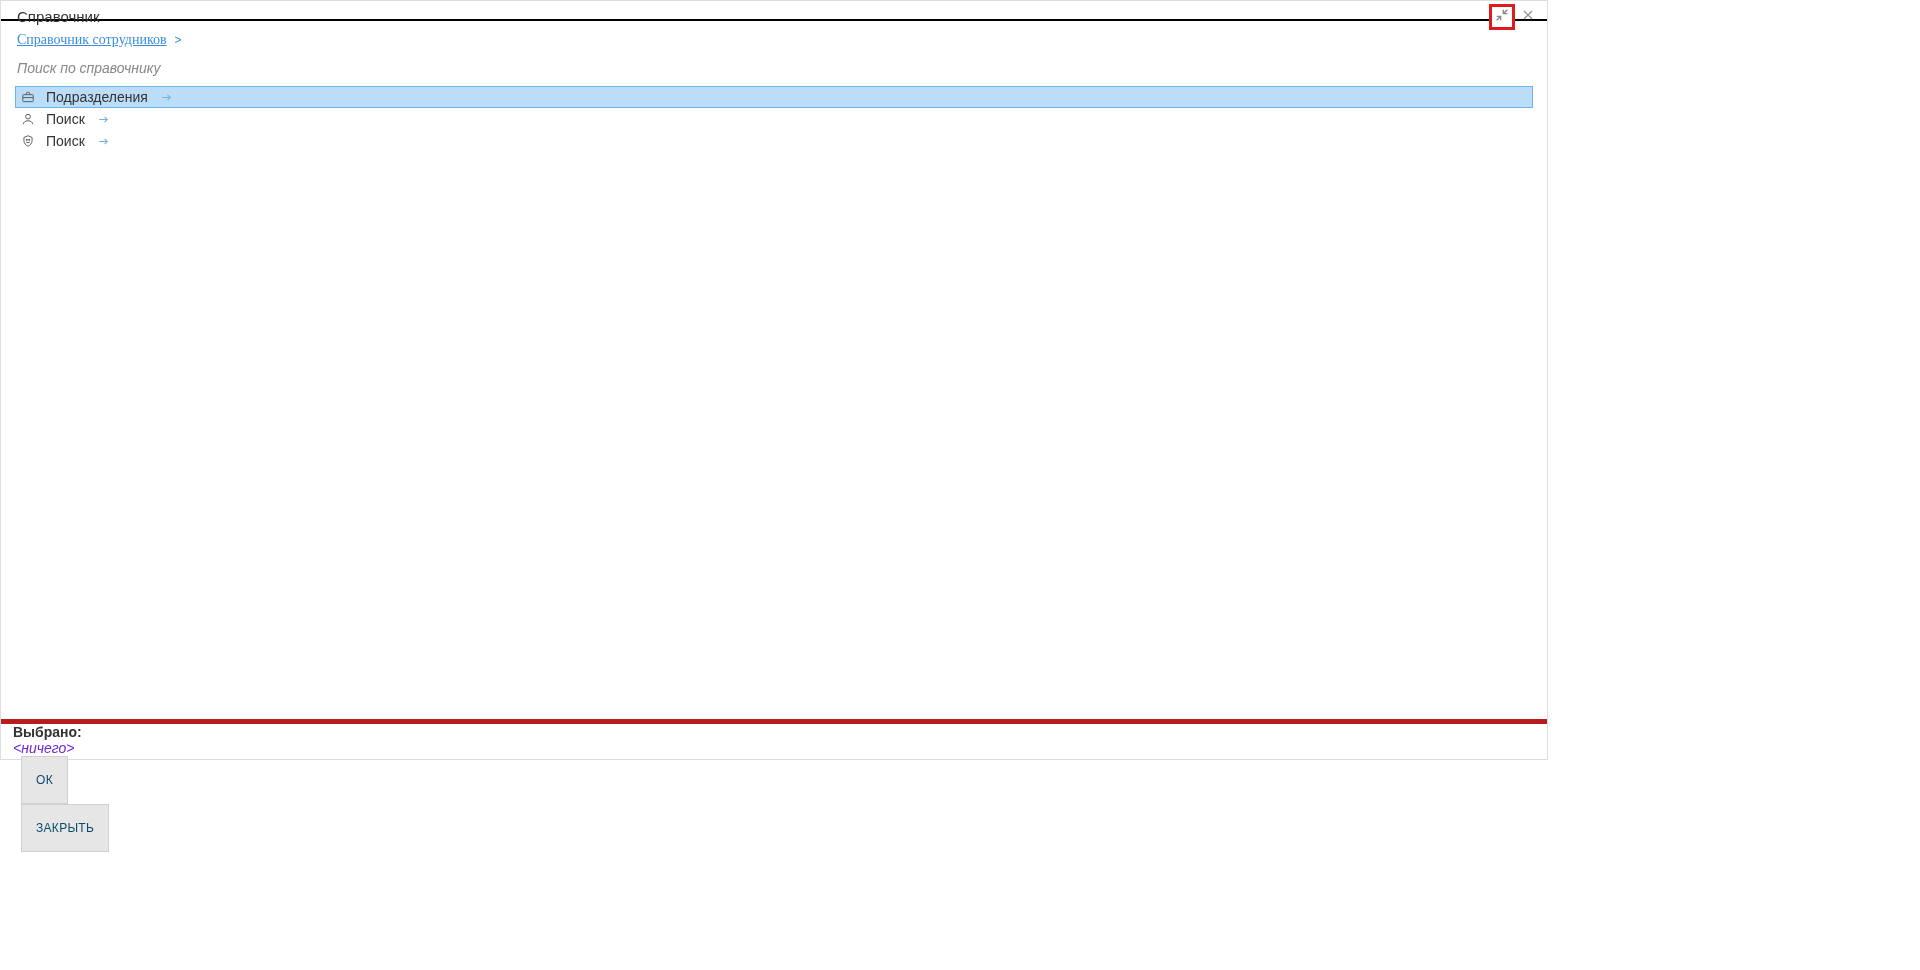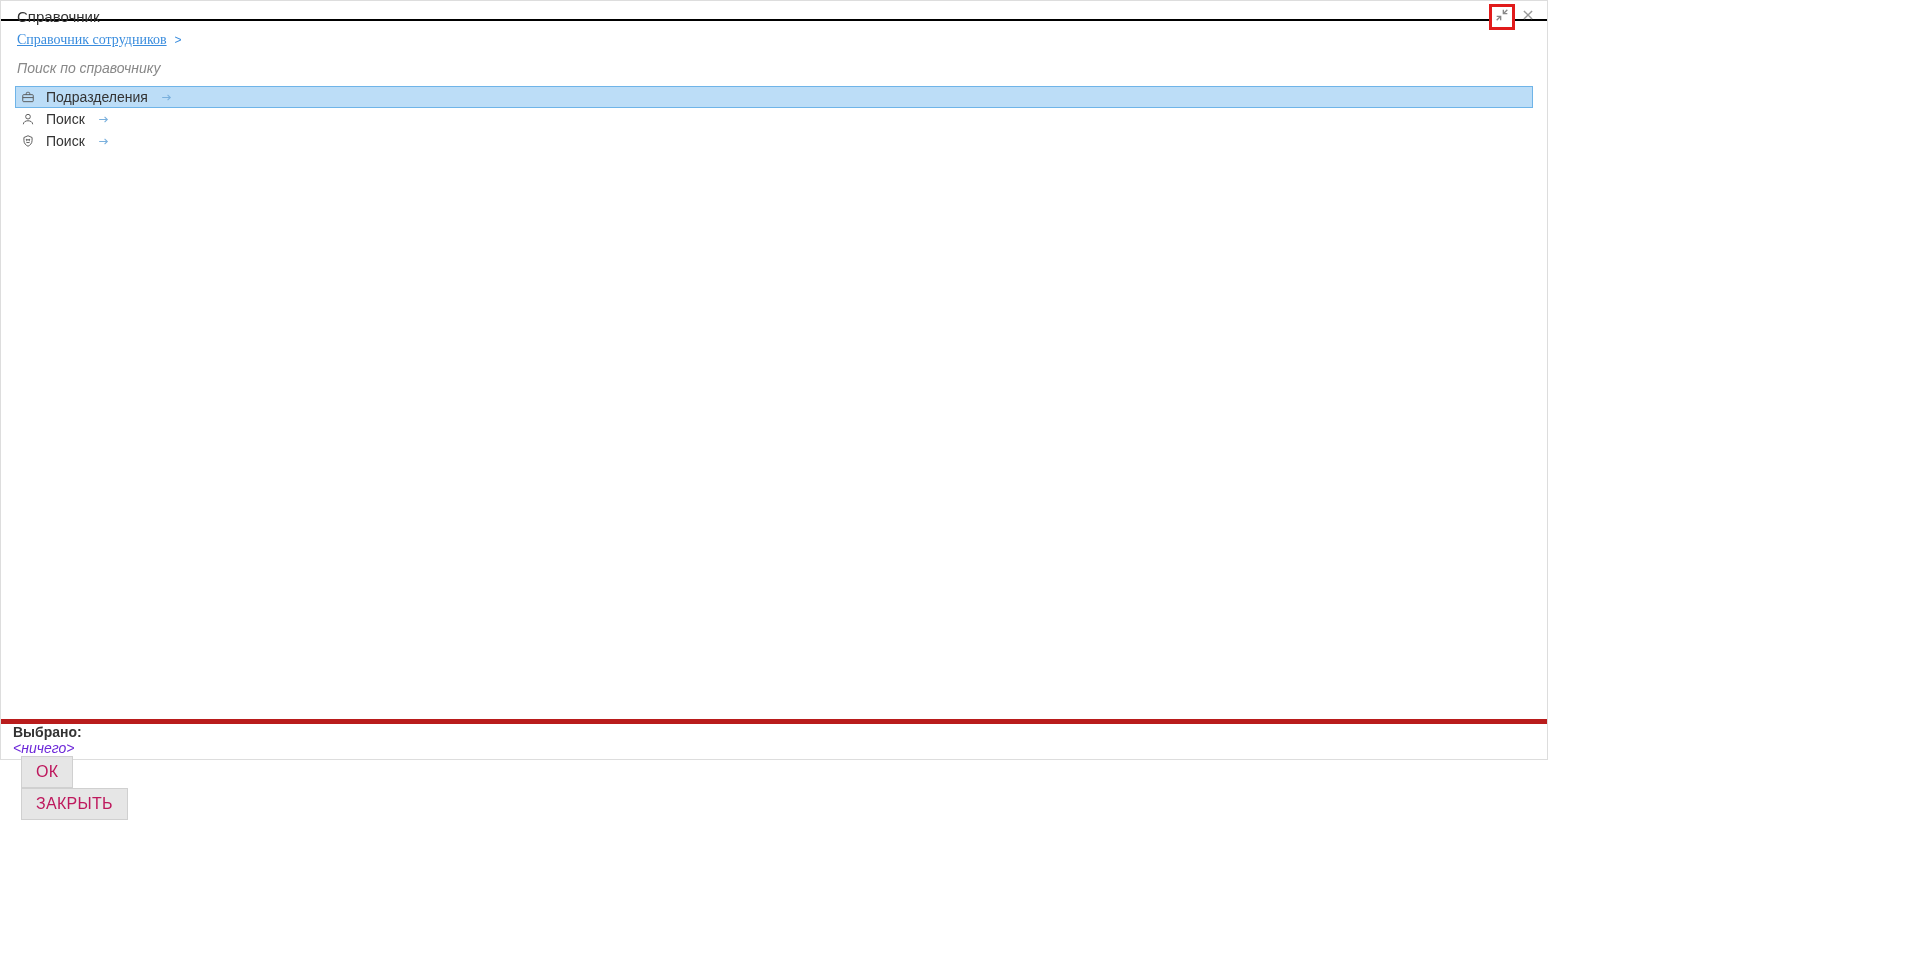--- a/index.html
+++ b/index.html
@@ -150,23 +150,23 @@
     }
     .footer-value {
       font-style: italic;
       color: #6d28d9;
       font-size: 14px;
     }
     .footer-spacer { flex: 1; }
     .footer-btn {
       background: #e6e6e6;
       border: 1px solid #d0d0d0;
-      color: #be185d;
-      font-size: 16px;
-      padding: 6px 14px;
+      color: #0c4a6e;
+      font-size: 12px;
+      padding: 16px 14px;
       margin-left: 8px;
       cursor: pointer;
       text-transform: uppercase;
       letter-spacing: 0.3px;
     }
   </style>
 </head>
 <body>
 
 <div class="dialog-container">

